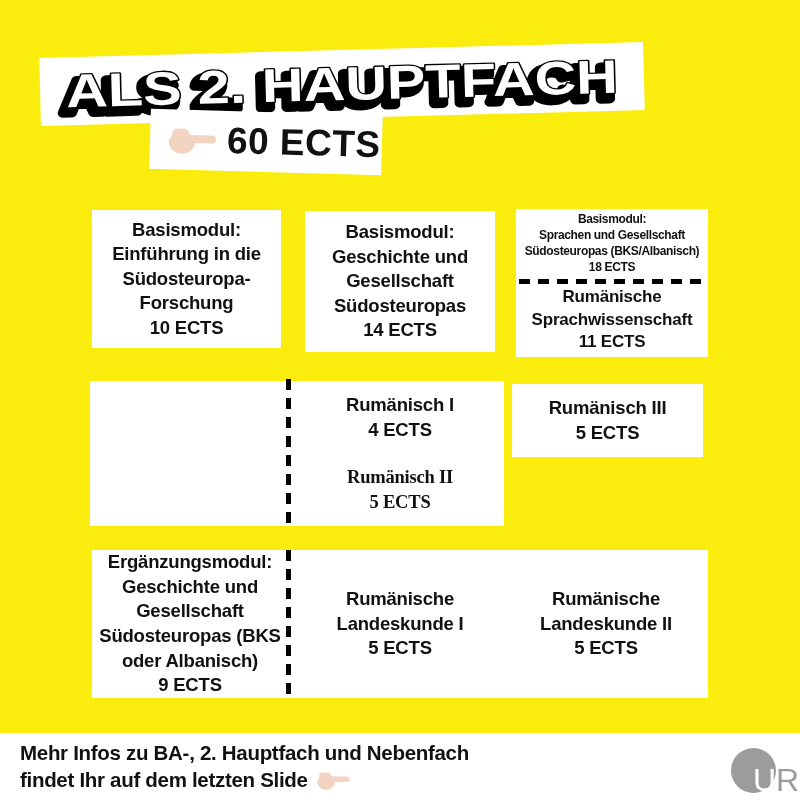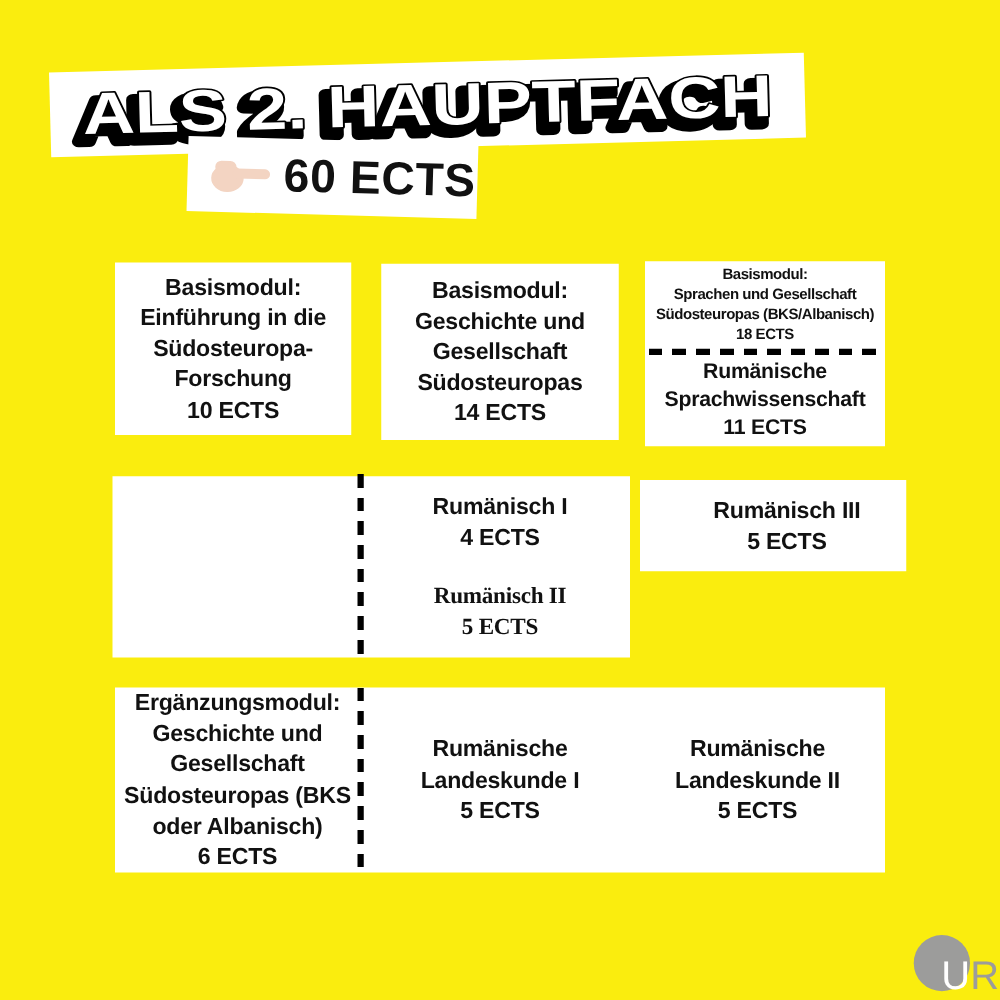--- a/index.html
+++ b/index.html
@@ -120,44 +120,60 @@
   <div class="card" style="left:90px;top:381px;width:414px;height:145px;"></div>
   <div class="dash-v" style="left:286px;top:379px;height:149px;"></div>
   <div class="cell fs-lg" style="left:296px;top:383px;width:208px;height:70px;">
     <span>Rumänisch I
 4 ECTS</span>
   </div>
   <div class="cell fs-lg" style="left:296px;top:455px;width:208px;height:70px;font-family:Liberation Serif, serif;">
     <span>Rumänisch II
 5 ECTS</span>
   </div>
-  <div class="card fs-lg" style="left:512px;top:384px;width:191px;height:73px;padding-left:22px;">
+  <div class="card fs-lg" style="left:512px;top:384px;width:191px;height:73px;">
     <span>Rumänisch III
 5 ECTS</span>
   </div>
 
   <div class="card" style="left:92px;top:550px;width:616px;height:148px;"></div>
   <div class="cell fs-lg" style="left:94px;top:552px;width:192px;height:144px;">
     <span>Ergänzungsmodul:
 Geschichte und
 Gesellschaft
 Südosteuropas (BKS
 oder Albanisch)
-6 ECTS</span>
+9 ECTS</span>
   </div>
   <div class="dash-v" style="left:286px;top:550px;height:148px;"></div>
   <div class="cell fs-lg" style="left:296px;top:552px;width:208px;height:144px;">
     <span>Rumänische
 Landeskunde I
 5 ECTS</span>
   </div>
   <div class="cell fs-lg" style="left:504px;top:552px;width:204px;height:144px;">
     <span>Rumänische
 Landeskunde II
 5 ECTS</span>
   </div>
 
+  <div class="footer">
+    <div class="footer-text">
+      <div class="footer-line">
+        <span>Mehr Infos zu BA-, 2. Hauptfach und Nebenfach</span>
+      </div>
+      <div class="footer-line">
+        <span>findet Ihr auf dem letzten Slide</span>
+        <svg class="hand-svg" width="36" height="22" viewBox="0 0 52 32">
+          <rect x="6" y="5" width="17" height="10" rx="5" fill="#F3D4C2" style="fill:var(--hand-skin)"></rect>
+          <ellipse cx="16" cy="19" rx="13" ry="11" fill="#F3D4C2" style="fill:var(--hand-skin)"></ellipse>
+          <rect x="20" y="11" width="30" height="8" rx="4" fill="#F3D4C2" style="fill:var(--hand-skin)"></rect>
+        </svg>
+      </div>
+    </div>
+    <div></div>
+  </div>
   <div class="logo-circle"></div>
   <div class="logo-letters">
     <span class="u">U</span><span class="r">R</span>
   </div>
 
 </div>
 
 </body></html>

